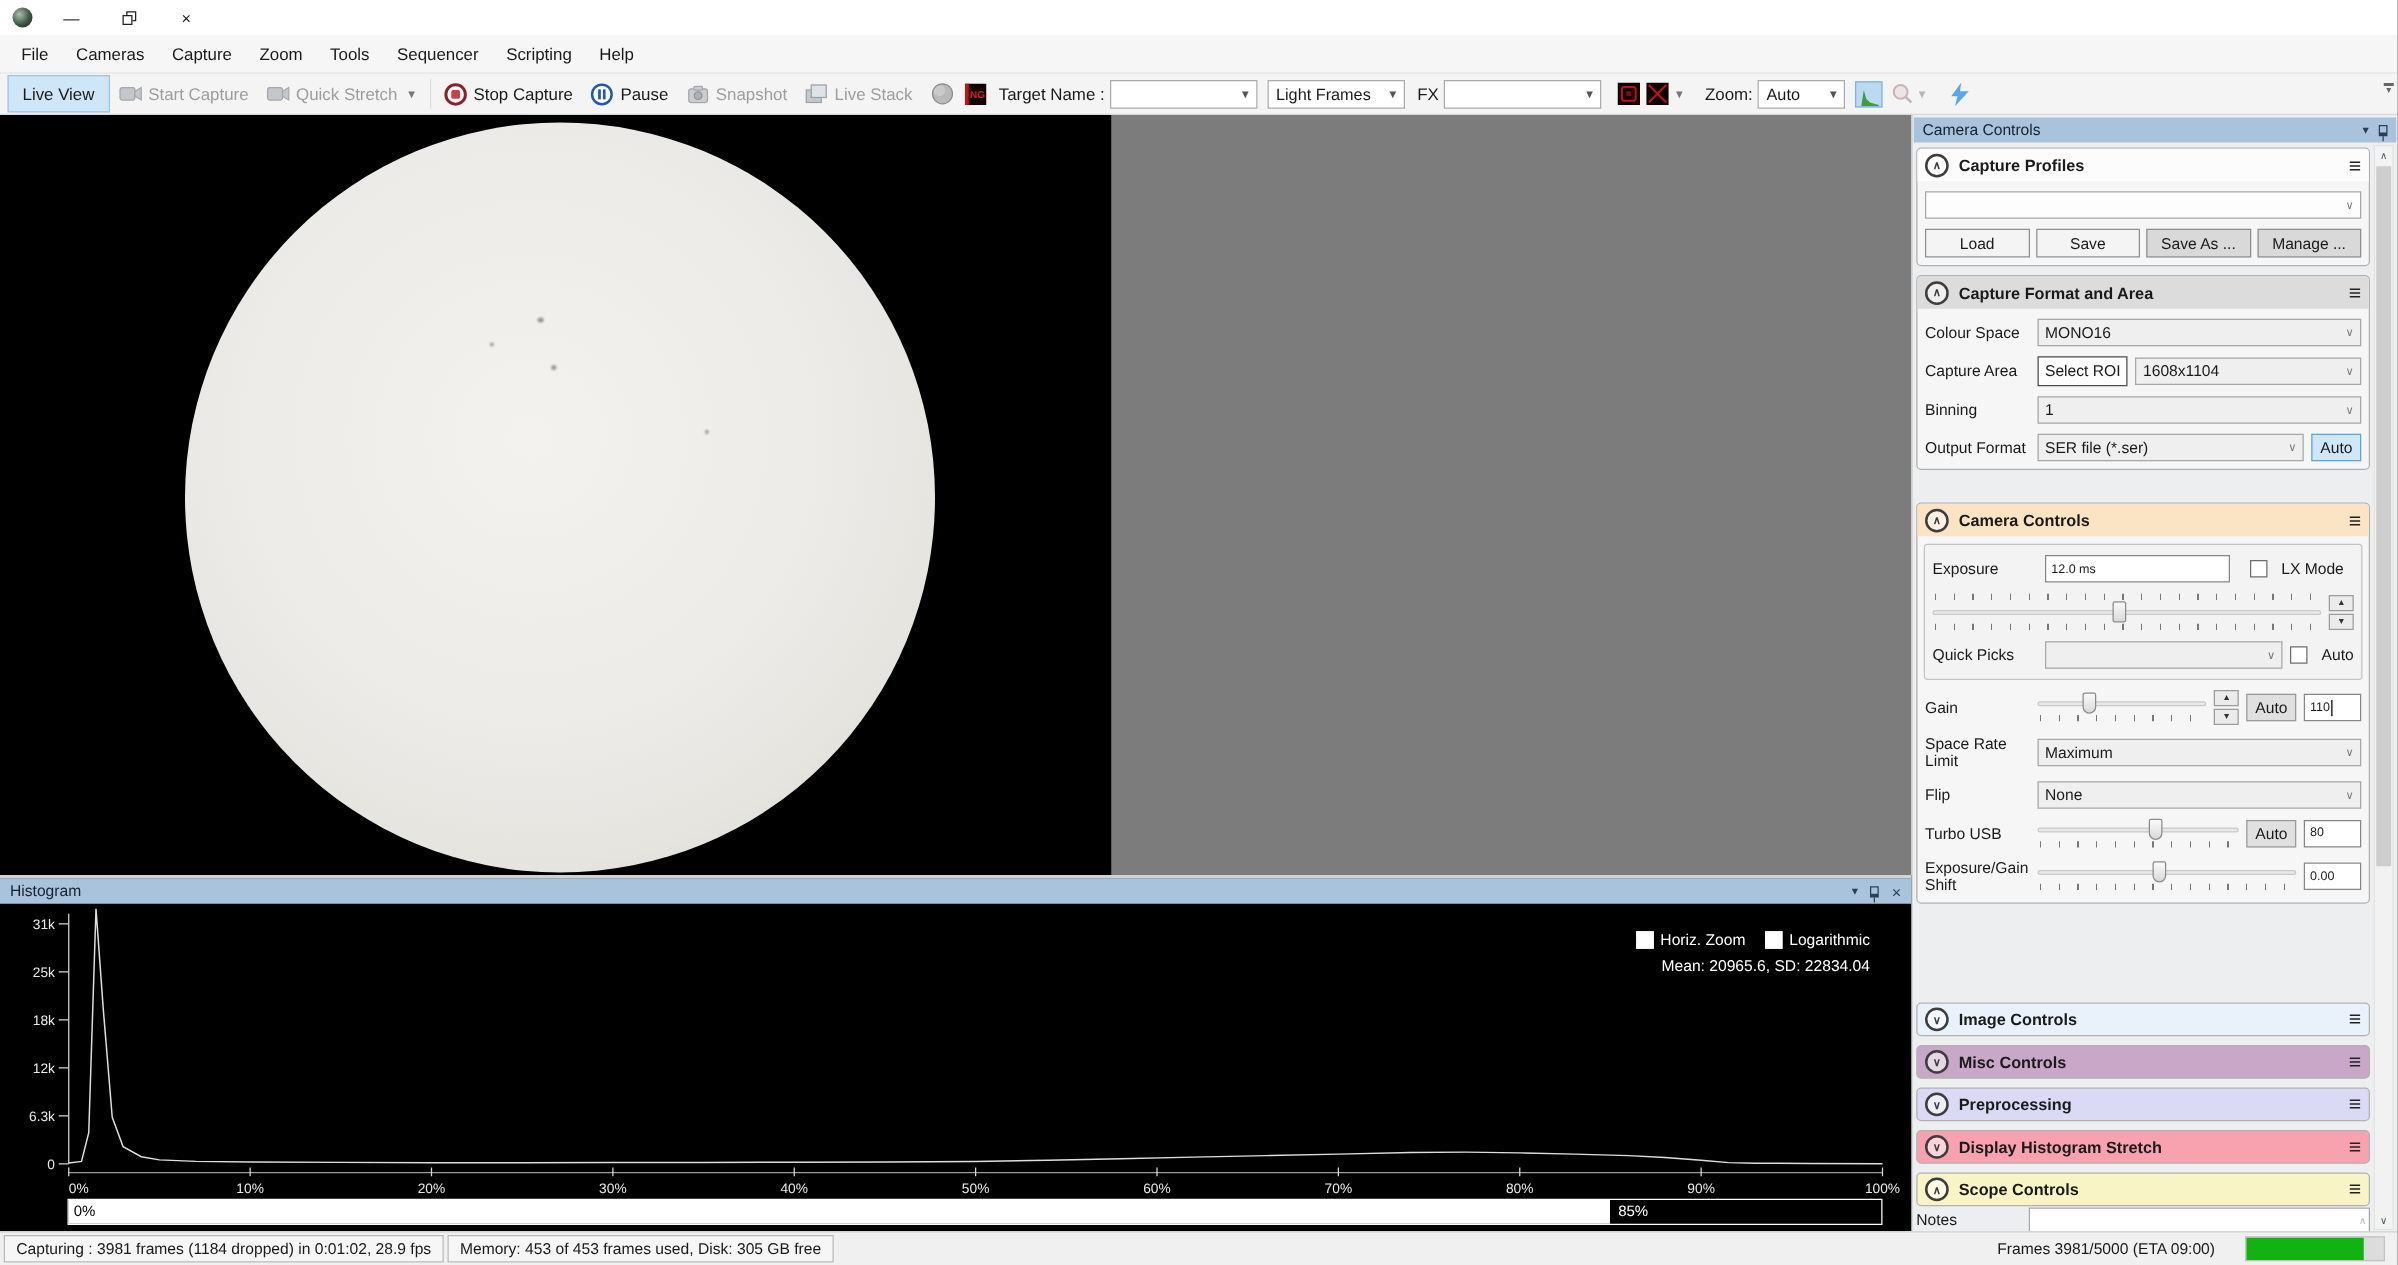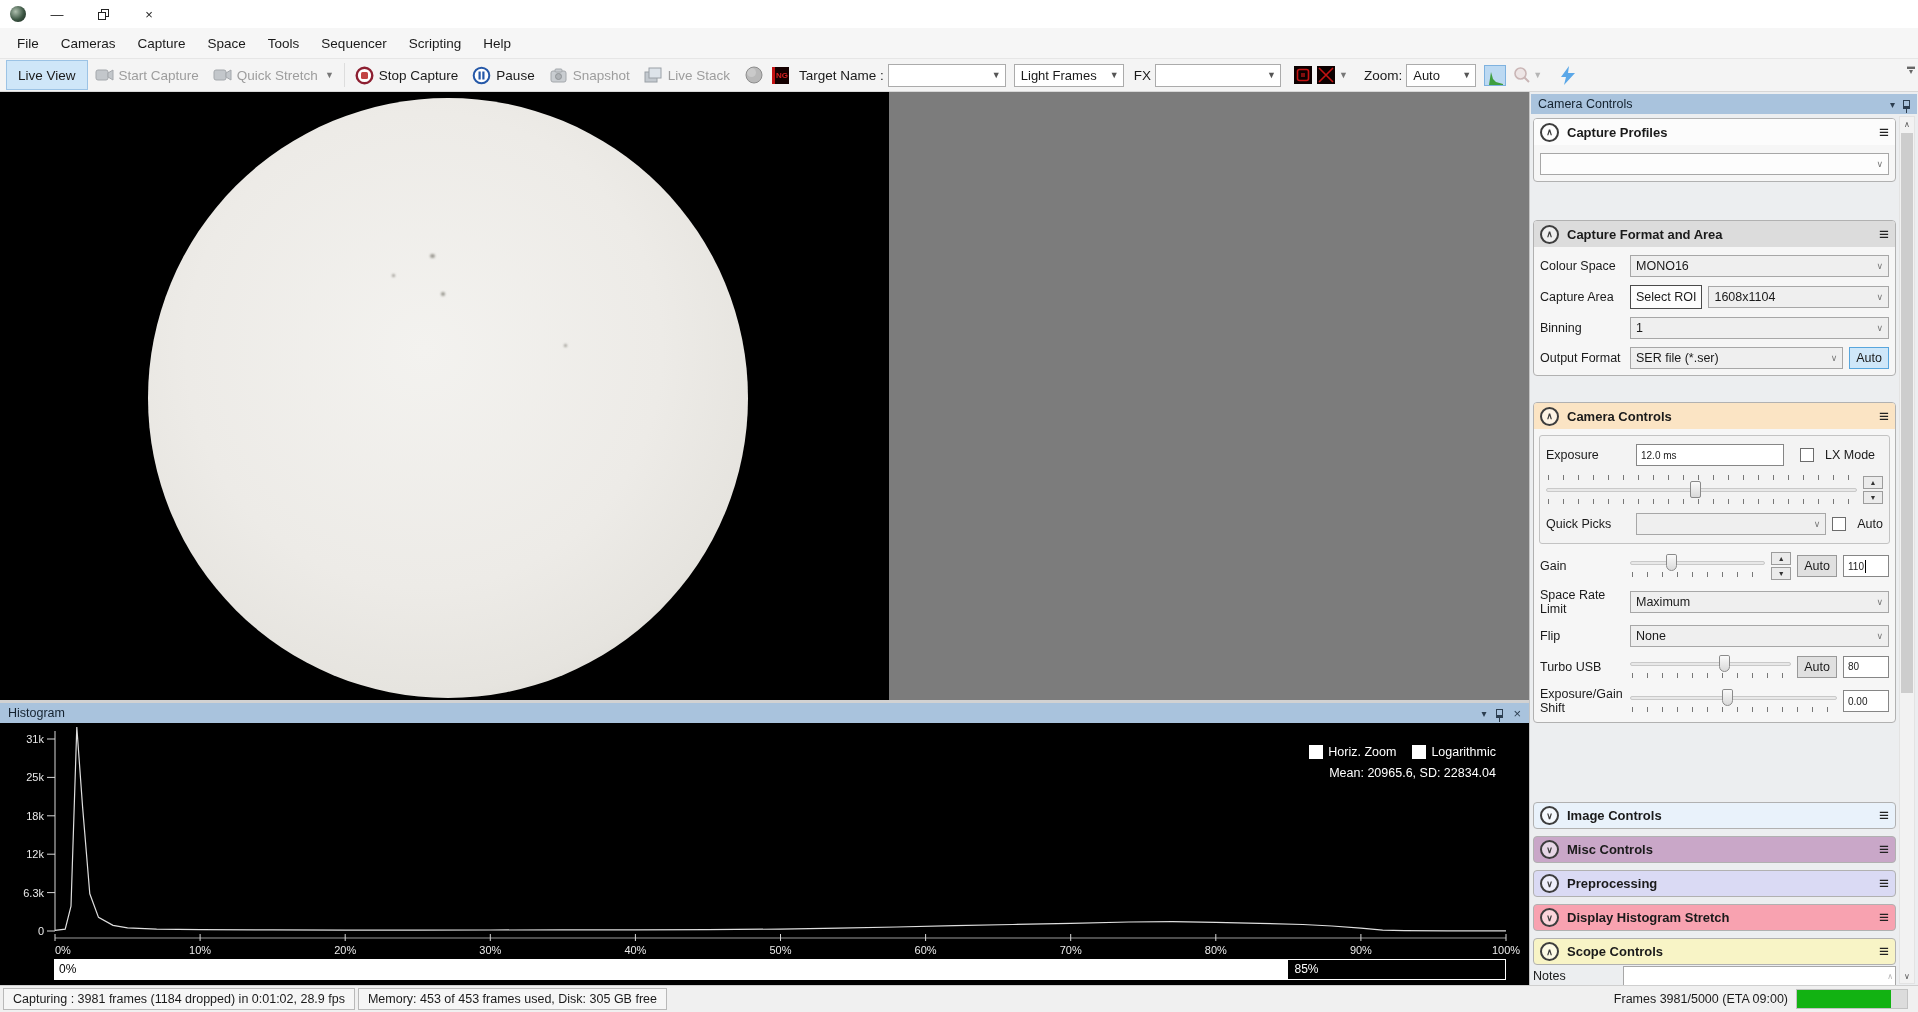--- a/index.html
+++ b/index.html
@@ -95,21 +95,21 @@
   .hist-controls .cb{border-color:#fff}
   .hist-stats{position:absolute;top:63px;right:33px;color:#fff;font-size:12.5px}
   .stretch{position:absolute;left:54px;top:256px;width:1452px;height:21px;border:1px solid #fff;background:#000}
   .stretch .fill{height:100%;background:#fff;position:relative}
   .stretch .lo{position:absolute;left:4px;top:2px;color:#000;font-size:12px}
   .stretch .hi{position:absolute;top:2px;color:#fff;font-size:12px;white-space:nowrap;margin-left:4px}
 
   
   .status{position:absolute;bottom:0;left:0;right:0;height:27px;background:#f0f0f0;border-top:1px solid #cfcfcf;display:flex;align-items:center;font-size:12.5px}
   .seg{border:1px solid #b9b9b9;background:#f6f6f6;height:22px;display:flex;align-items:center;padding:0 9px;margin-left:3px;white-space:nowrap}
-  .status-right{margin-left:auto;display:flex;align-items:center;gap:8px;margin-right:10px}
+  .status-right{margin-left:auto;display:flex;align-items:center;gap:24px;margin-right:10px}
   .progress{width:112px;height:20px;background:#dcdcdc;border:1px solid #c2c2c2;overflow:hidden}
   .progress .pfill{height:100%}
 </style>
 </head>
 <body>
 
 <div class="app">
 
   <div class="titlebar">
     <div class="app-icon"></div>
@@ -122,21 +122,21 @@
           </span>
         </div>
       <div class="win-btn">×</div>
     </div>
   </div>
 
   <div class="menubar">
     <div class="menu-item">File</div>
     <div class="menu-item">Cameras</div>
     <div class="menu-item">Capture</div>
-    <div class="menu-item">Space</div>
+    <div class="menu-item">Zoom</div>
     <div class="menu-item">Tools</div>
     <div class="menu-item">Sequencer</div>
     <div class="menu-item">Scripting</div>
     <div class="menu-item">Help</div>
   </div>
 
   <div class="toolbar">
     <div class="tbtn active">
         <span>Live View</span>
       </div>
@@ -287,20 +287,26 @@
       <div class="ghead" style="background: rgb(252, 252, 252);">
         <span class="circ">∧</span>
         <span>Capture Profiles</span>
         <span class="burger">≡</span>
       </div>
       <div class="crow">
         <div class="combo white">
           <span></span>
           <span class="arr">∨</span>
         </div>
+      </div>
+      <div class="pbtns">
+        <div class="pbtn">Load</div>
+        <div class="pbtn">Save</div>
+        <div class="pbtn gray">Save As ...</div>
+        <div class="pbtn gray">Manage ...</div>
       </div>
     </div>
 
     <div class="group" style="top:128px">
       <div class="ghead" style="background: rgb(220, 220, 220);">
         <span class="circ">∧</span>
         <span>Capture Format and Area</span>
         <span class="burger">≡</span>
       </div>
       <div class="crow">

